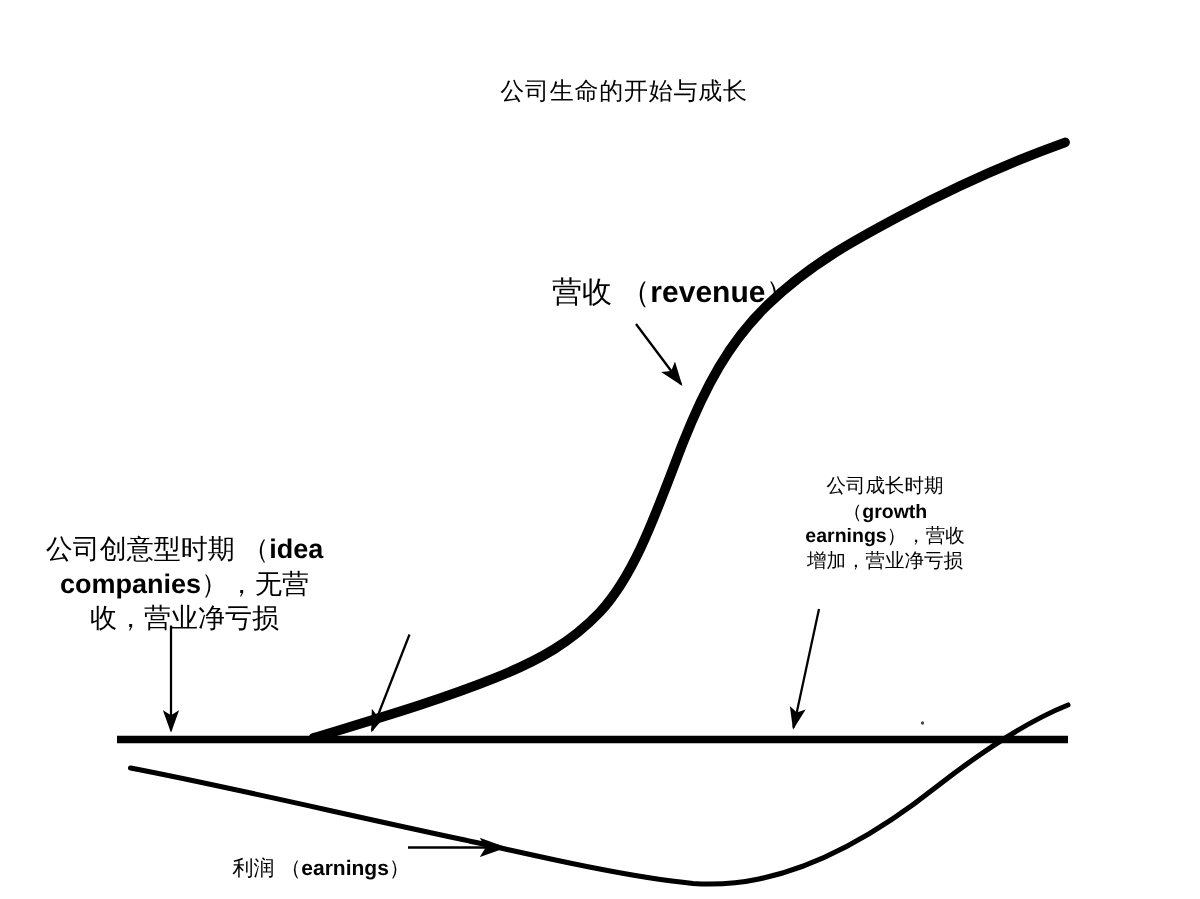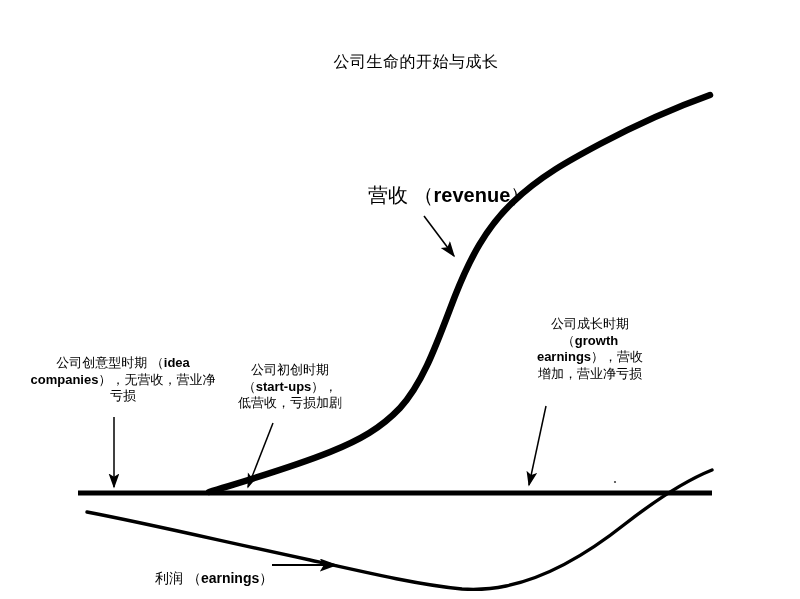--- a/index.html
+++ b/index.html
@@ -48,21 +48,21 @@
     top: 183px;
     font-size: 20px;
     text-align: left;
     white-space: nowrap;
   }
   #label-idea {
     left: 12px;
     top: 355px;
     width: 190px;
     text-align: center;
-    font-size: 13px;
+    font-size: 18px;
   }
   #label-startups {
     left: 203px;
     top: 362px;
     width: 142px;
     text-align: center;
     font-size: 13px;
   }
   #label-growth {
     left: 503px;
@@ -122,19 +122,18 @@
 
     <circle cx="615" cy="482" r="1.1" fill="#444444"></circle>
   </svg>
 
   <div class="label" id="chart-title">公司生命的开始与成长</div>
 
   <div class="label" id="label-revenue"><span>营收 （</span><span class="en">revenue</span><span>）</span></div>
 
   <div class="label" id="label-idea"><span>公司创意型时期 （</span><span class="en">idea companies</span><span>），无营收，</span><span>营业净亏损</span></div>
 
-  <div class="label" id="label-startups"><span>公司初创时期</span><br><span>（</span><span class="en">start-ups</span><span>），</span><br><span>低营收，亏损加剧</span></div>
 
   <div class="label" id="label-growth"><span>公司成长时期</span><br><span>（</span><span class="en">growth</span><br><span class="en">earnings</span><span>），营收</span><br><span>增加，营业净亏损</span></div>
 
   <div class="label" id="label-earnings"><span>利润 （</span><span class="en">earnings</span><span>）</span></div>
 
 </div>
 
 </body></html>

